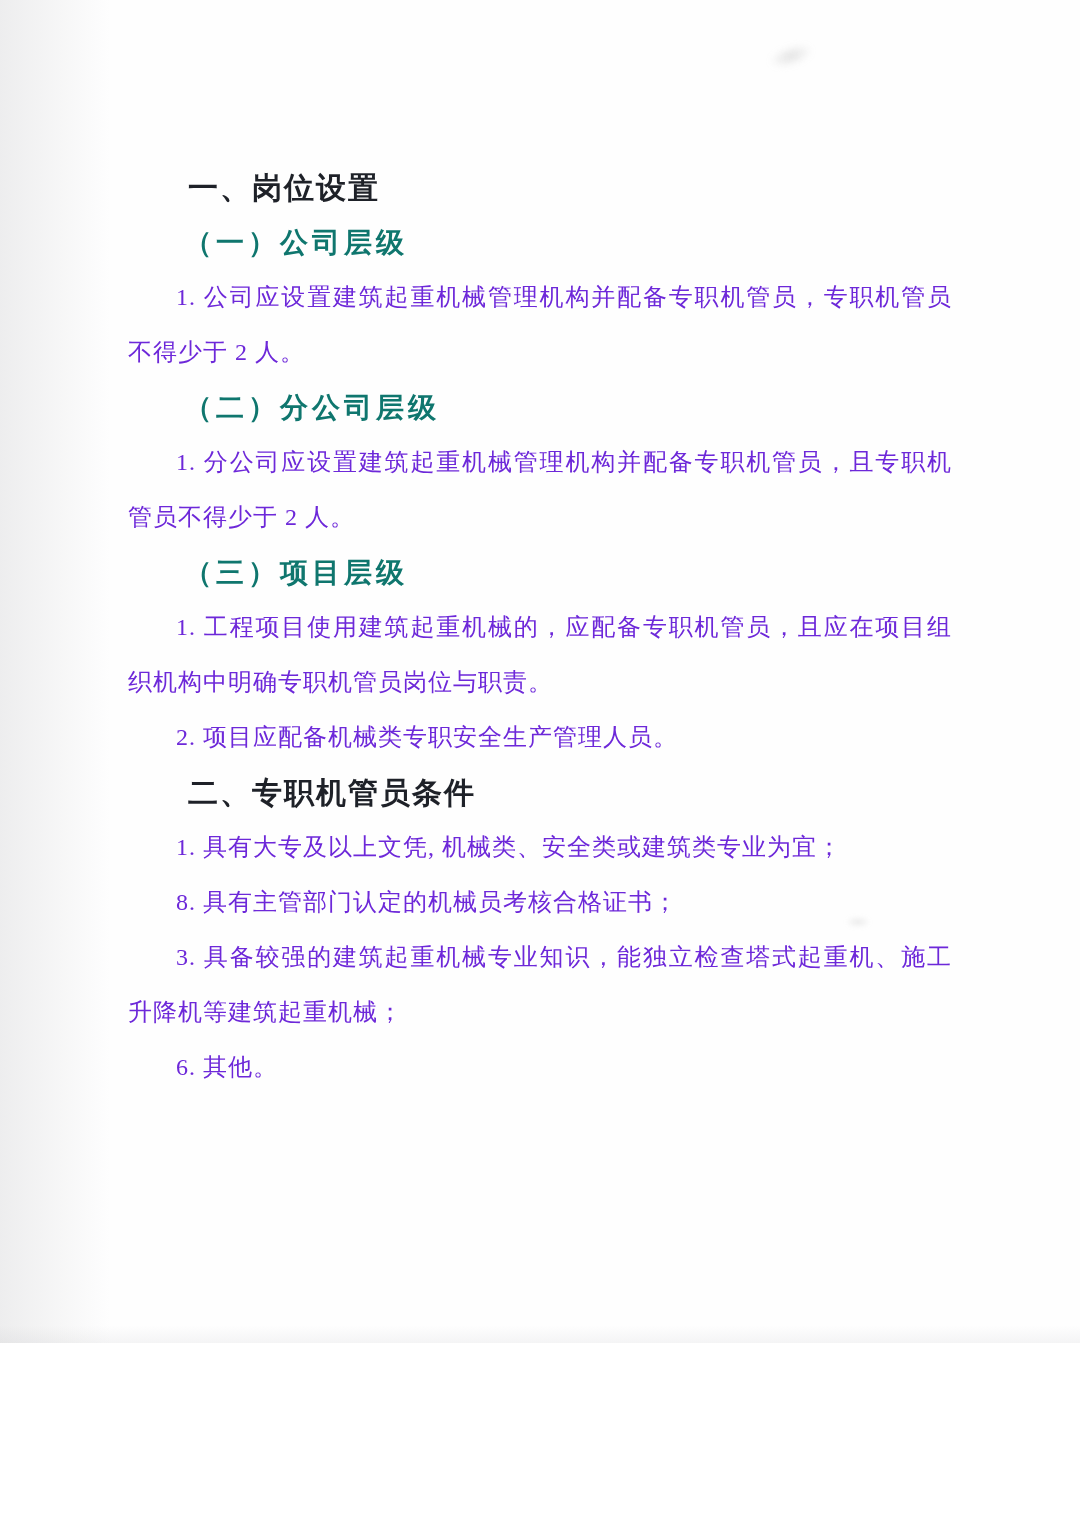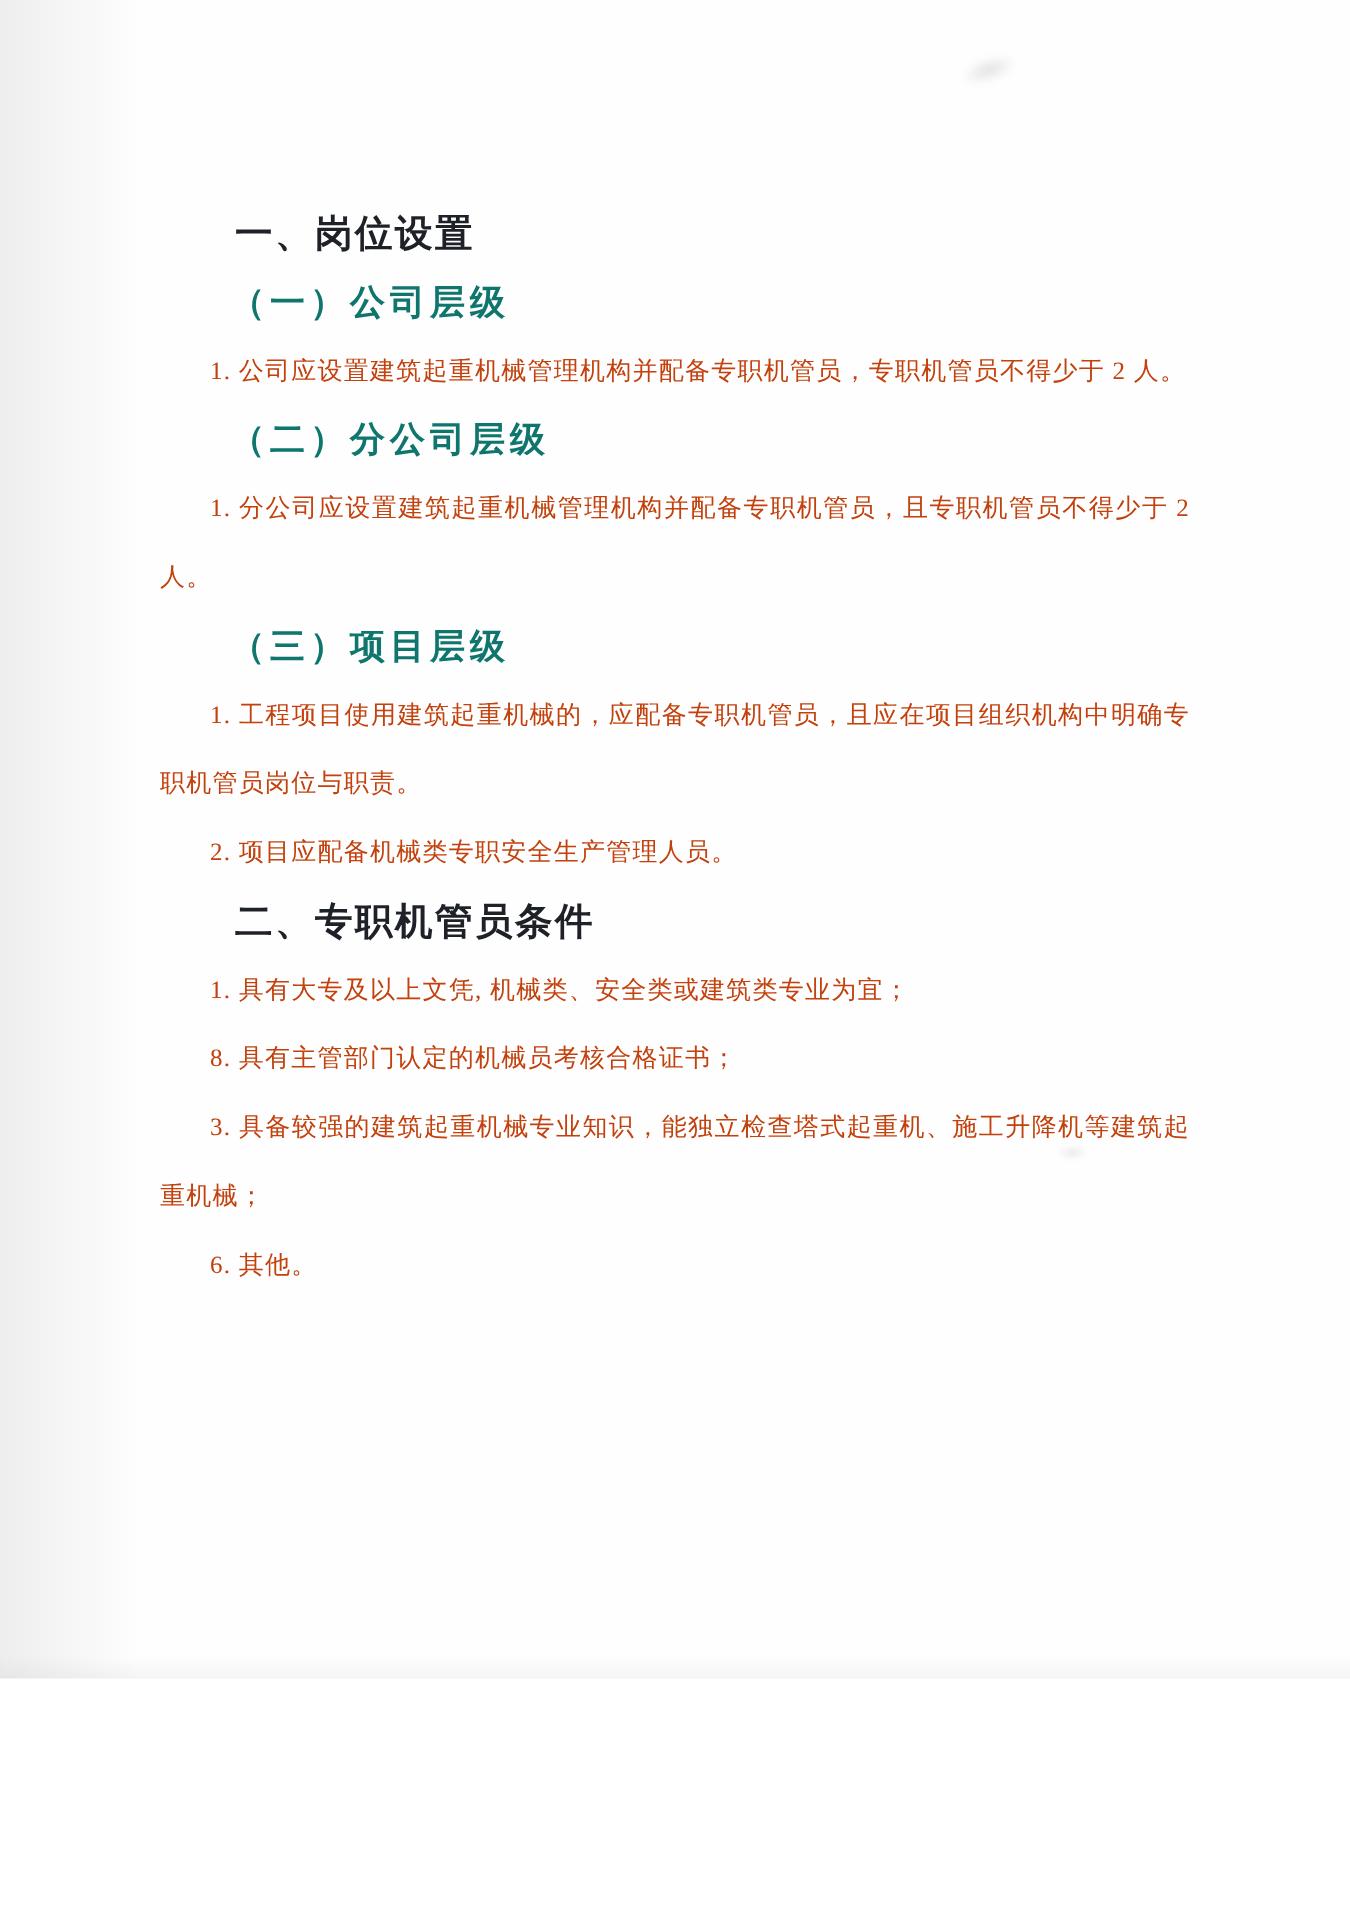--- a/index.html
+++ b/index.html
@@ -73,27 +73,27 @@
     margin: 0;
     font-size: 28px;
     font-weight: 600;
     line-height: 55px;
     letter-spacing: 4px;
     text-indent: 2em;
     color: #0f766e;
   }
   .para {
     margin: 0;
-    font-size: 20px;
+    font-size: 24px;
     line-height: 55px;
     letter-spacing: 1px;
     text-indent: 2em;
     text-align: justify;
     text-justify: inter-ideograph;
-    color: #c2410c;
+    color: #6d28d9;
   }
   .page-number {
     position: absolute;
     top: 1408px;
     right: 105px;
     font-size: 18px;
     line-height: 34px;
     letter-spacing: 1px;
     color: #3c3c42;
     font-family: "Liberation Serif", "DejaVu Serif", serif;

